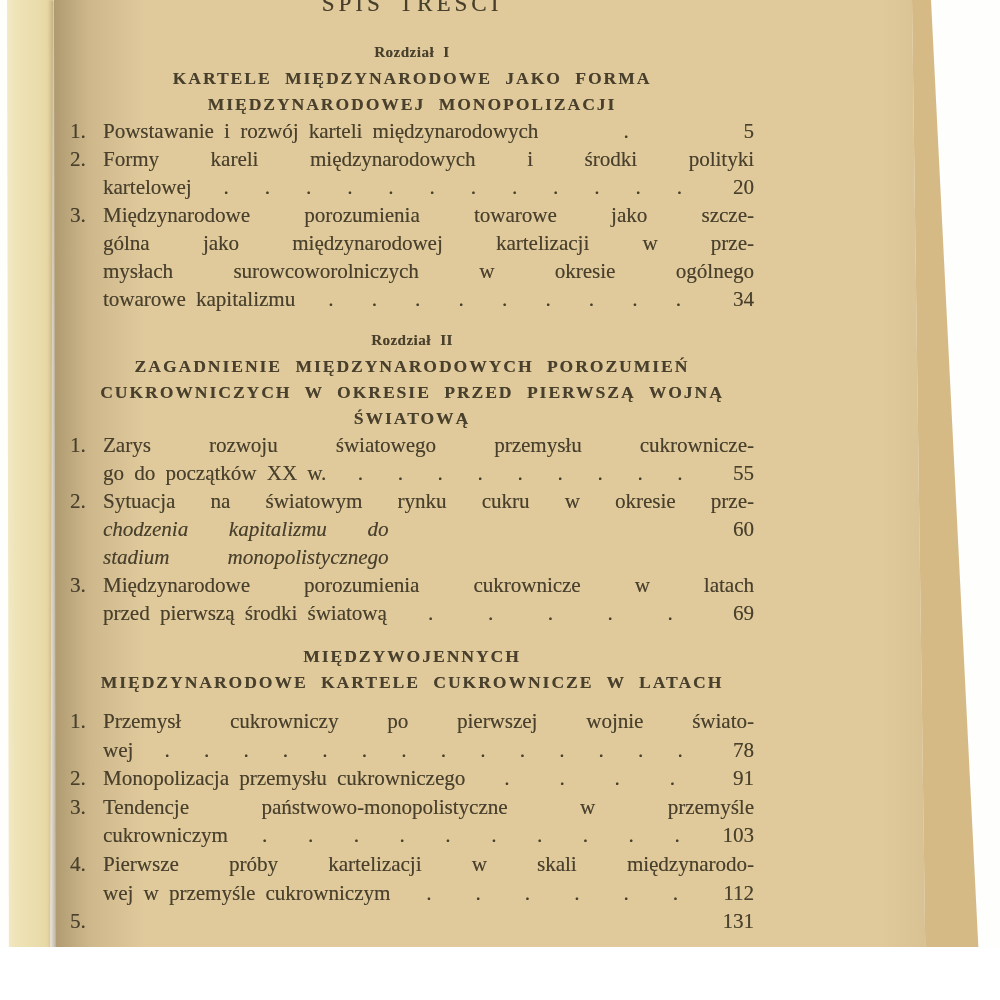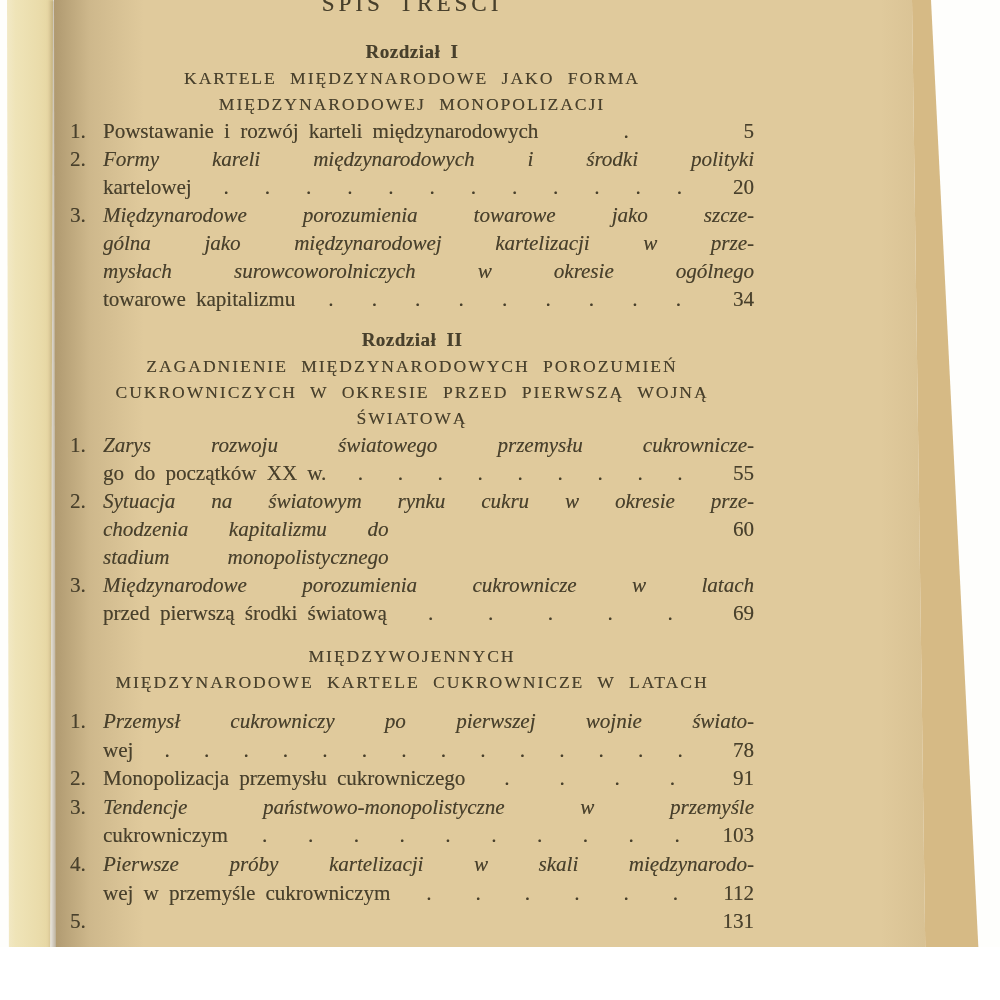--- a/index.html
+++ b/index.html
@@ -36,33 +36,33 @@
       linear-gradient(to right,#d3b682 0,#dcc röd 0,#dcc392 40%,#d2b47d 100%);
     background-color:#d6ba85;}
 
   
   .content{position:absolute;left:70px;top:0;width:684px;color:#48402c;
     text-shadow:.25px .3px 0 rgba(62,52,30,.45);}
   .toc-title{margin-top:-11px;text-align:center;font-size:23px;line-height:30px;
     letter-spacing:4px;word-spacing:6px;font-weight:400;}
   .section{position:relative;}
   .sec1{margin-top:20px}.sec2{margin-top:14px}.sec3{margin-top:16px}
-  .chapter-label{text-align:center;font-size:19px;line-height:26px;font-weight:700;
+  .chapter-label{text-align:center;font-size:15px;line-height:26px;font-weight:700;
     letter-spacing:.5px;word-spacing:5px;}
   .chapter-heading{text-align:center;font-size:17.5px;line-height:26px;letter-spacing:2px;
-    word-spacing:7px;font-weight:400;}
+    word-spacing:7px;font-weight:700;}
   .chapter-heading:first-of-type{margin-top:4px;}
   .items{margin-top:0;}
   .sec3 .items{margin-top:12px;}
   .row{display:flex;font-size:21px;line-height:28px;word-spacing:5px;}
   .sec3 .row{line-height:28.6px;}
   .num{flex:none;width:33px;}
   .cont .txt{margin-left:33px;}
   .txt{flex:none;white-space:nowrap;}
-  .txt.just{flex:1;white-space:normal;text-align:justify;text-align-last:justify;font-style:italic;}
+  .txt.just{flex:1;white-space:normal;text-align:justify;text-align-last:justify;}
   .txt.fill{flex:1;white-space:normal;text-align:justify;text-align-last:justify;margin-right:12px;font-style:italic;}
   .leader{flex:1;display:flex;justify-content:space-around;align-items:flex-end;
     overflow:hidden;margin:0 10px 0 14px;}
   .leader .dot{flex:none;}
   .pg{flex:none;min-width:44px;text-align:right;}
 </style>
 </head>
 <body>
 
 <div class="stage">

